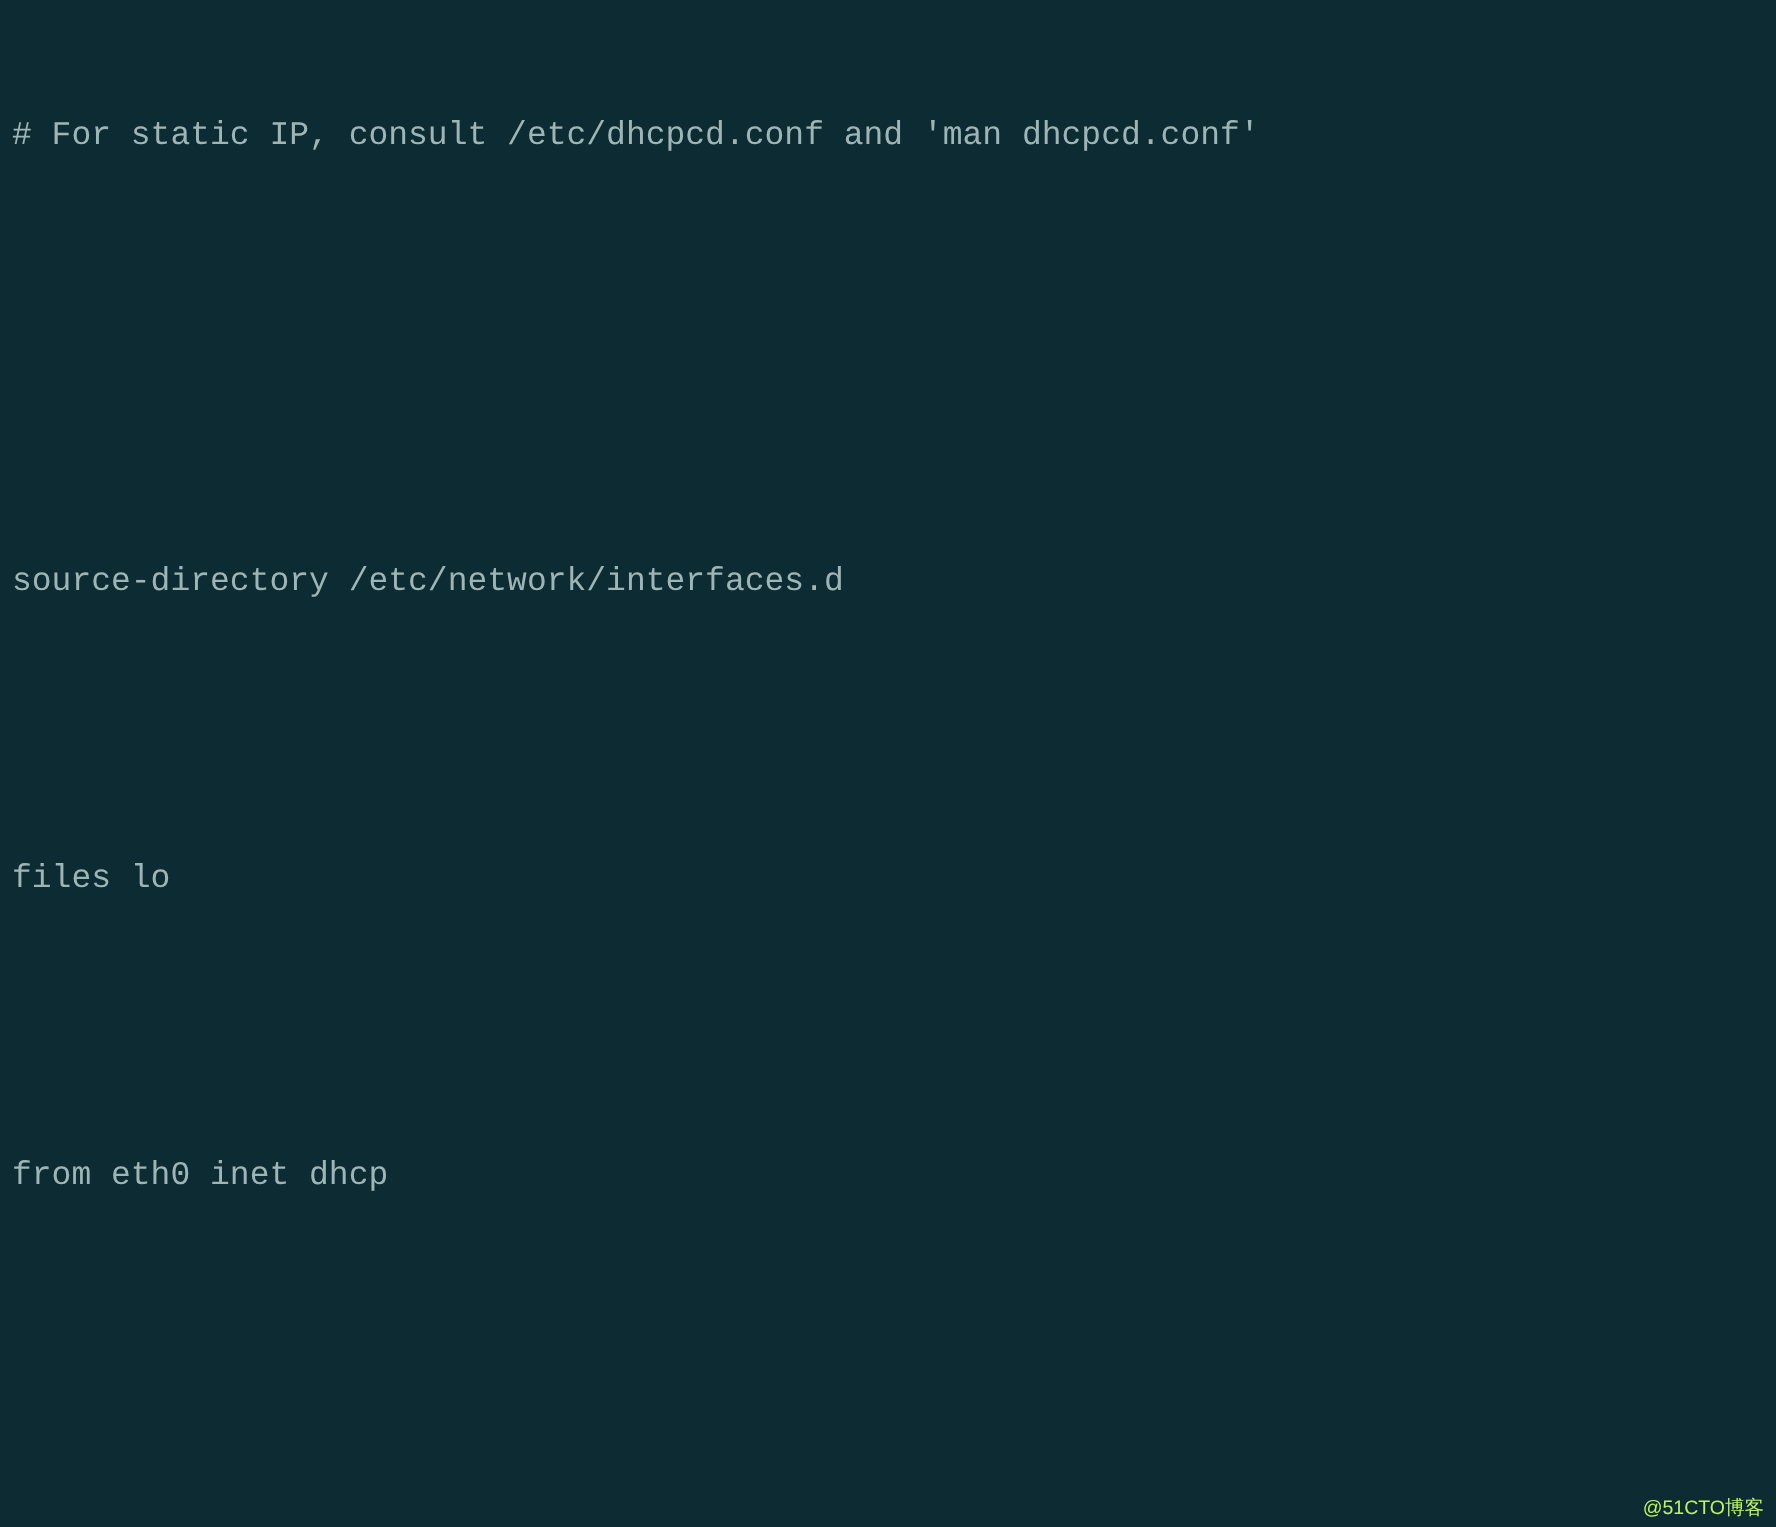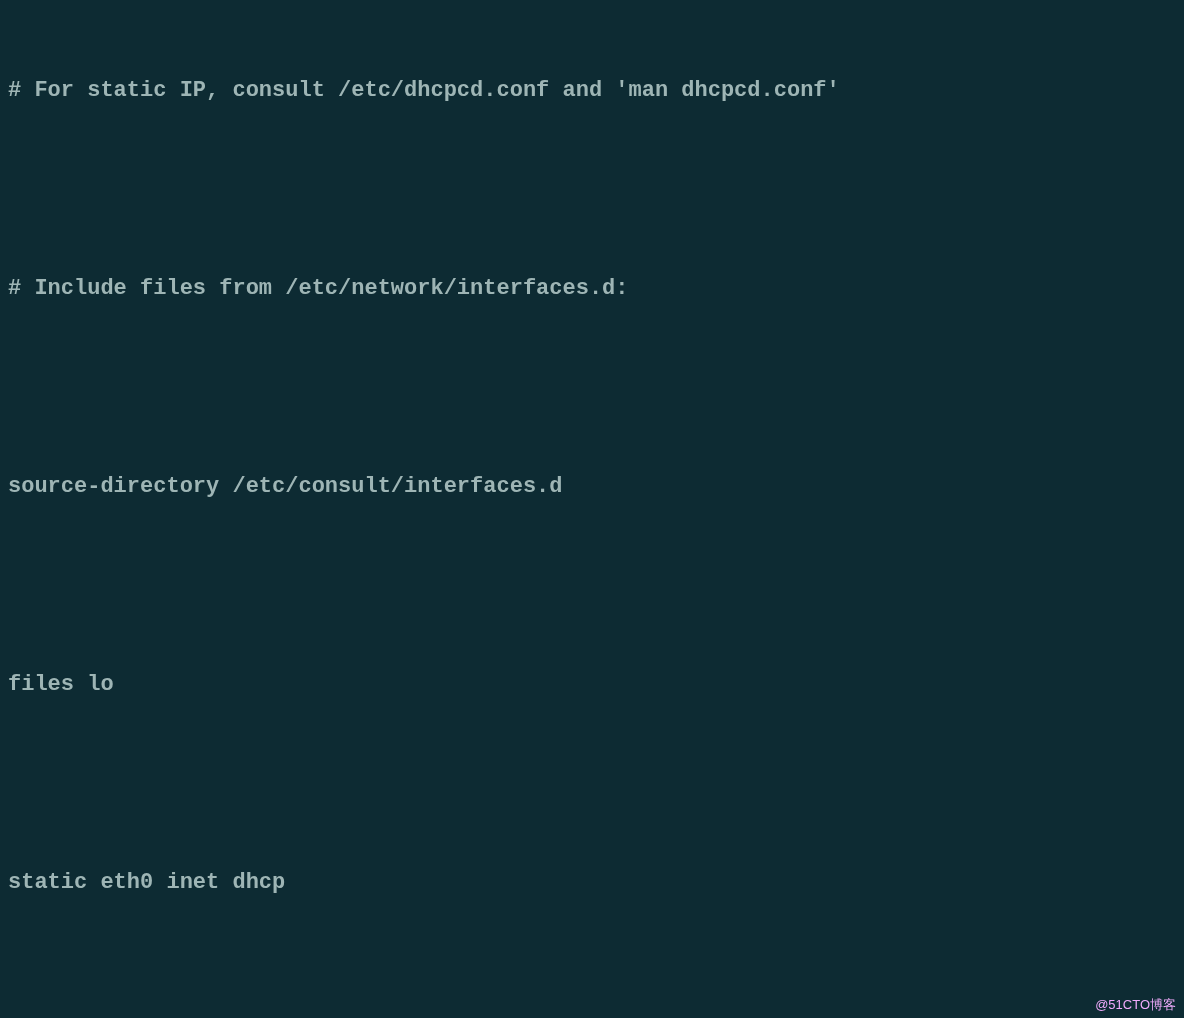--- a/index.html
+++ b/index.html
@@ -18,44 +18,42 @@
       height: 1018px;
       overflow: hidden;
       position: relative;
     }
     .terminal {
       white-space: pre;
     }
     .line {
       display: block;
       min-height: 33px;
-      font-weight: bold;
     }
     .watermark {
       position: absolute;
       bottom: 4px;
       right: 8px;
       font-size: 13px;
-      color: #f0abfc;
+      color: #bef264;
       font-family: Arial, sans-serif;
     }
   </style>
 </head>
 <body>
 
 <div class="terminal">
   <span class="line"># For static IP, consult /etc/dhcpcd.conf and 'man dhcpcd.conf'</span>
   <span class="line"></span>
-  <span class="line"># Include files from /etc/network/interfaces.d:</span>
   <span class="line"></span>
-  <span class="line">source-directory /etc/consult/interfaces.d</span>
+  <span class="line">source-directory /etc/network/interfaces.d</span>
   <span class="line"></span>
   <span class="line">files lo</span>
   <span class="line"></span>
-  <span class="line">static eth0 inet dhcp</span>
+  <span class="line">from eth0 inet dhcp</span>
   
   
   
   
   
   
   
   
   
   

